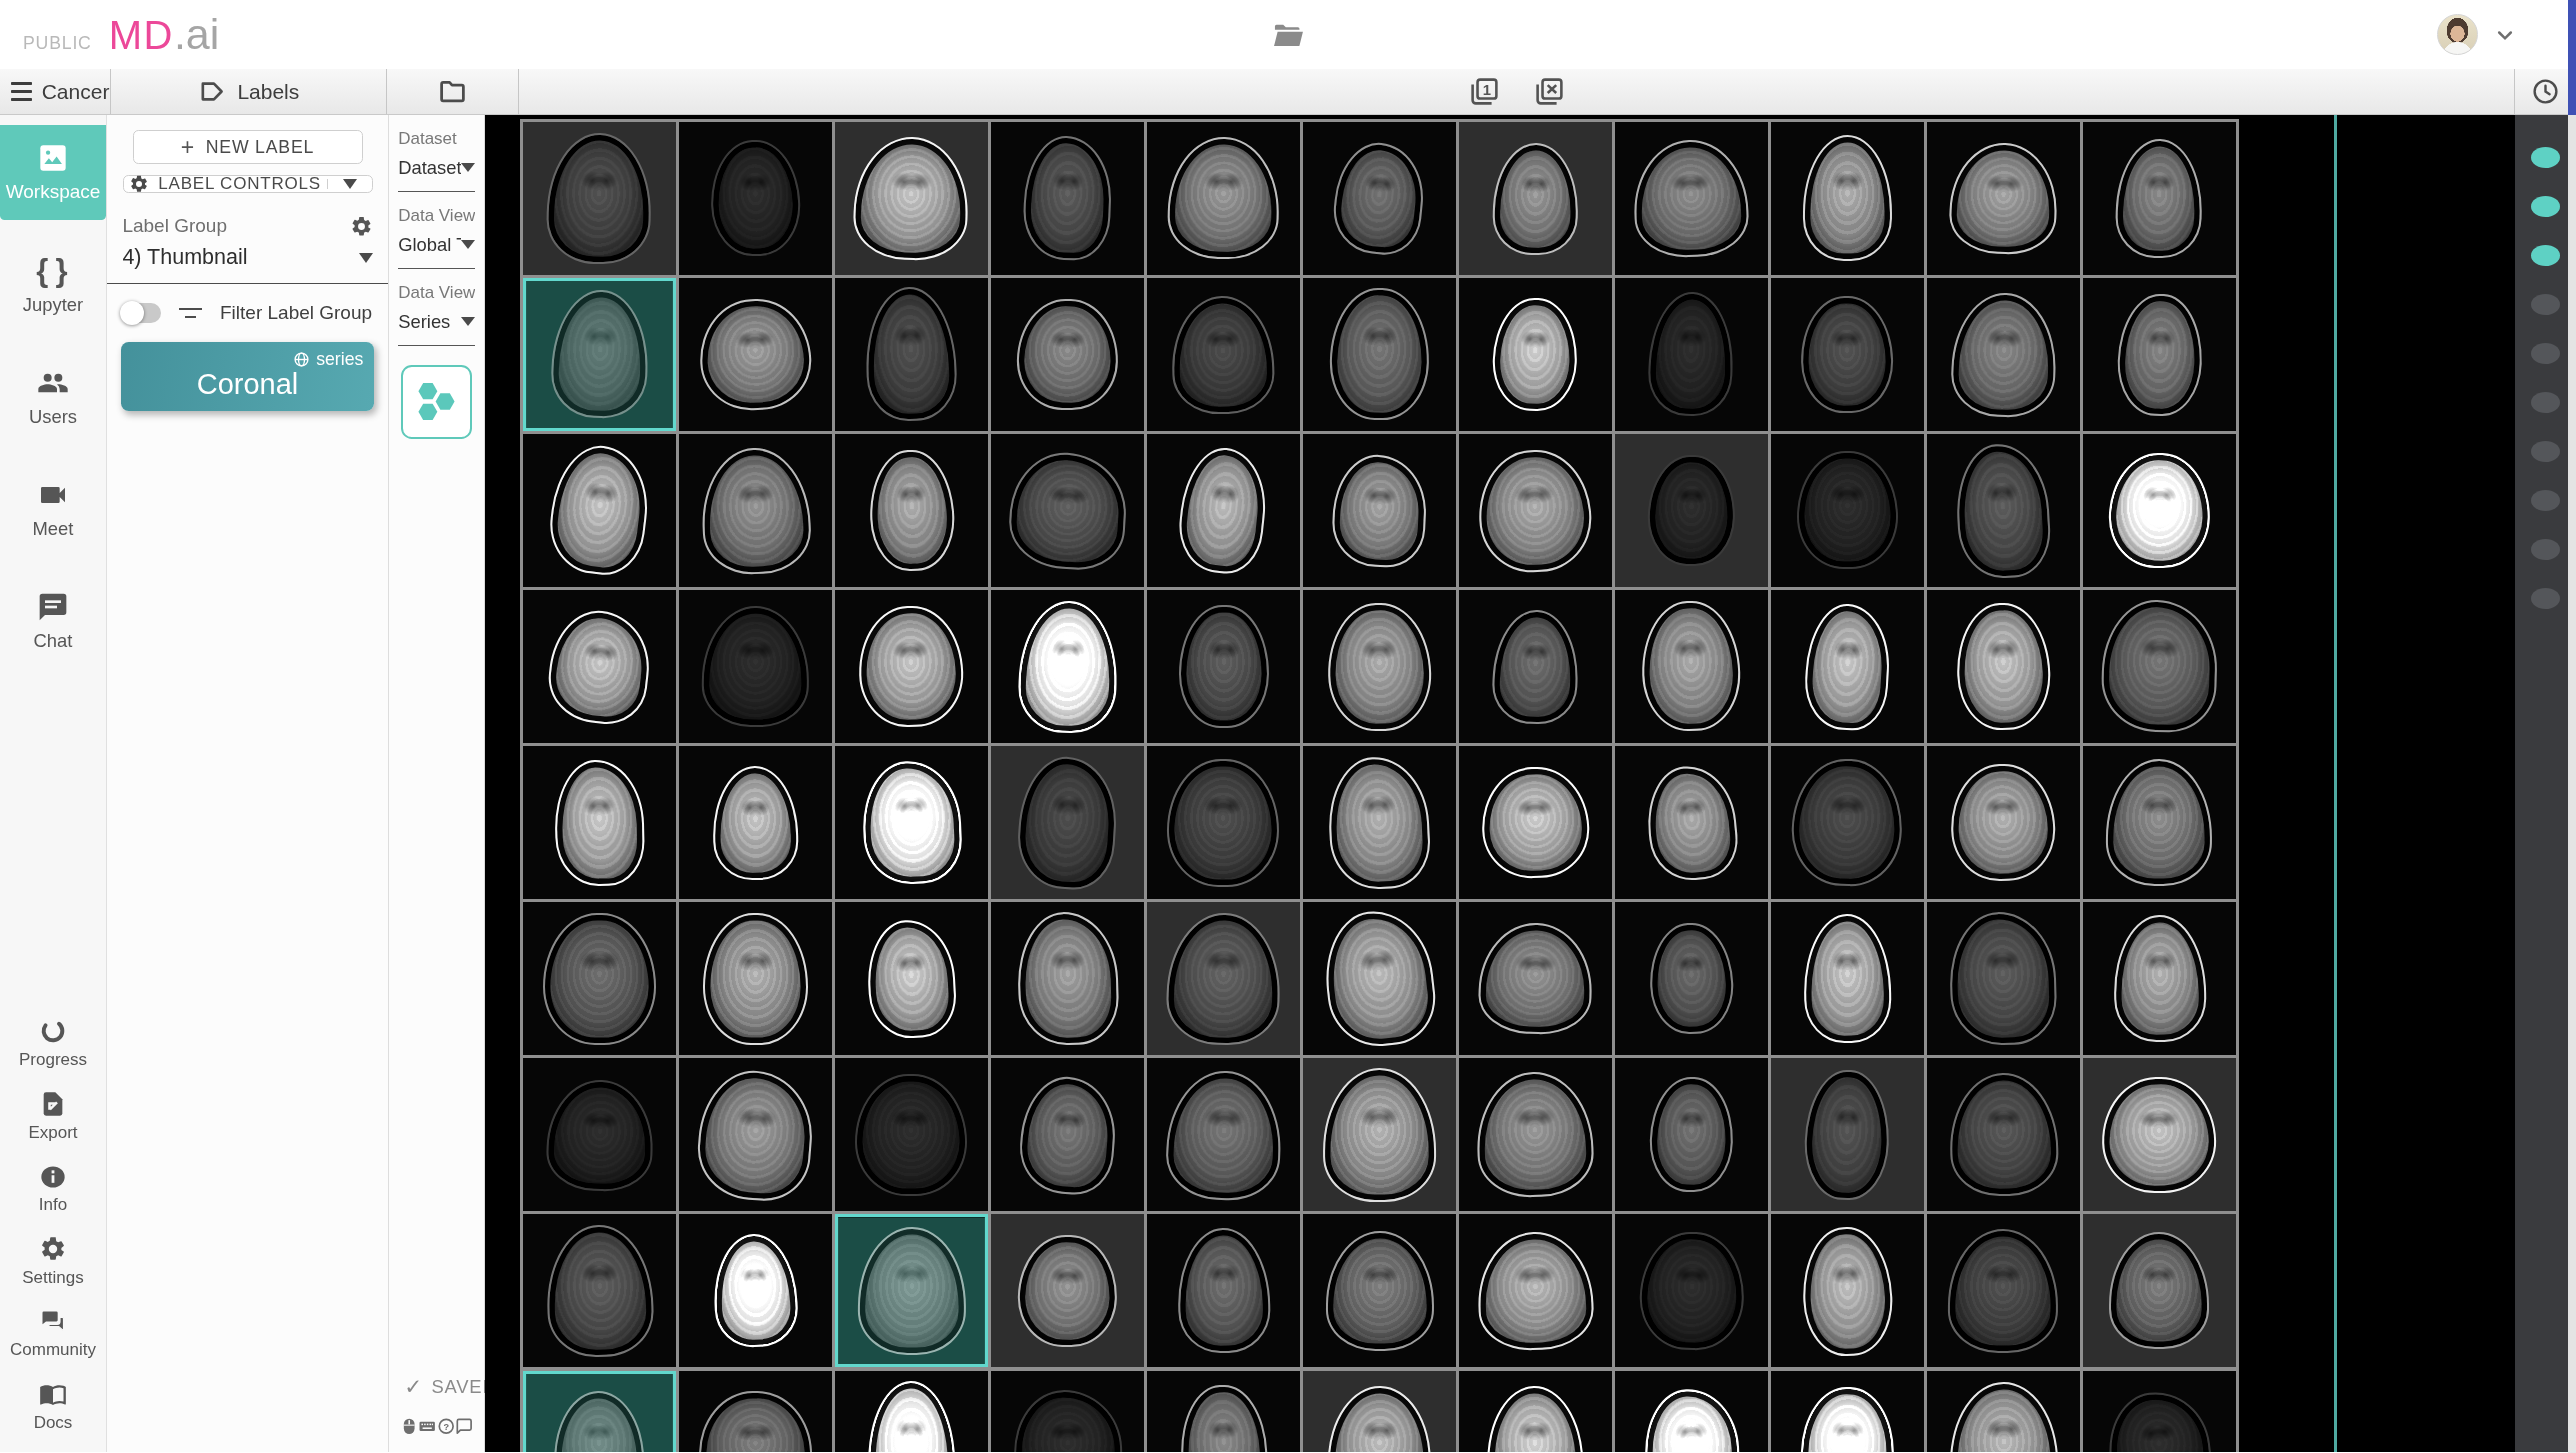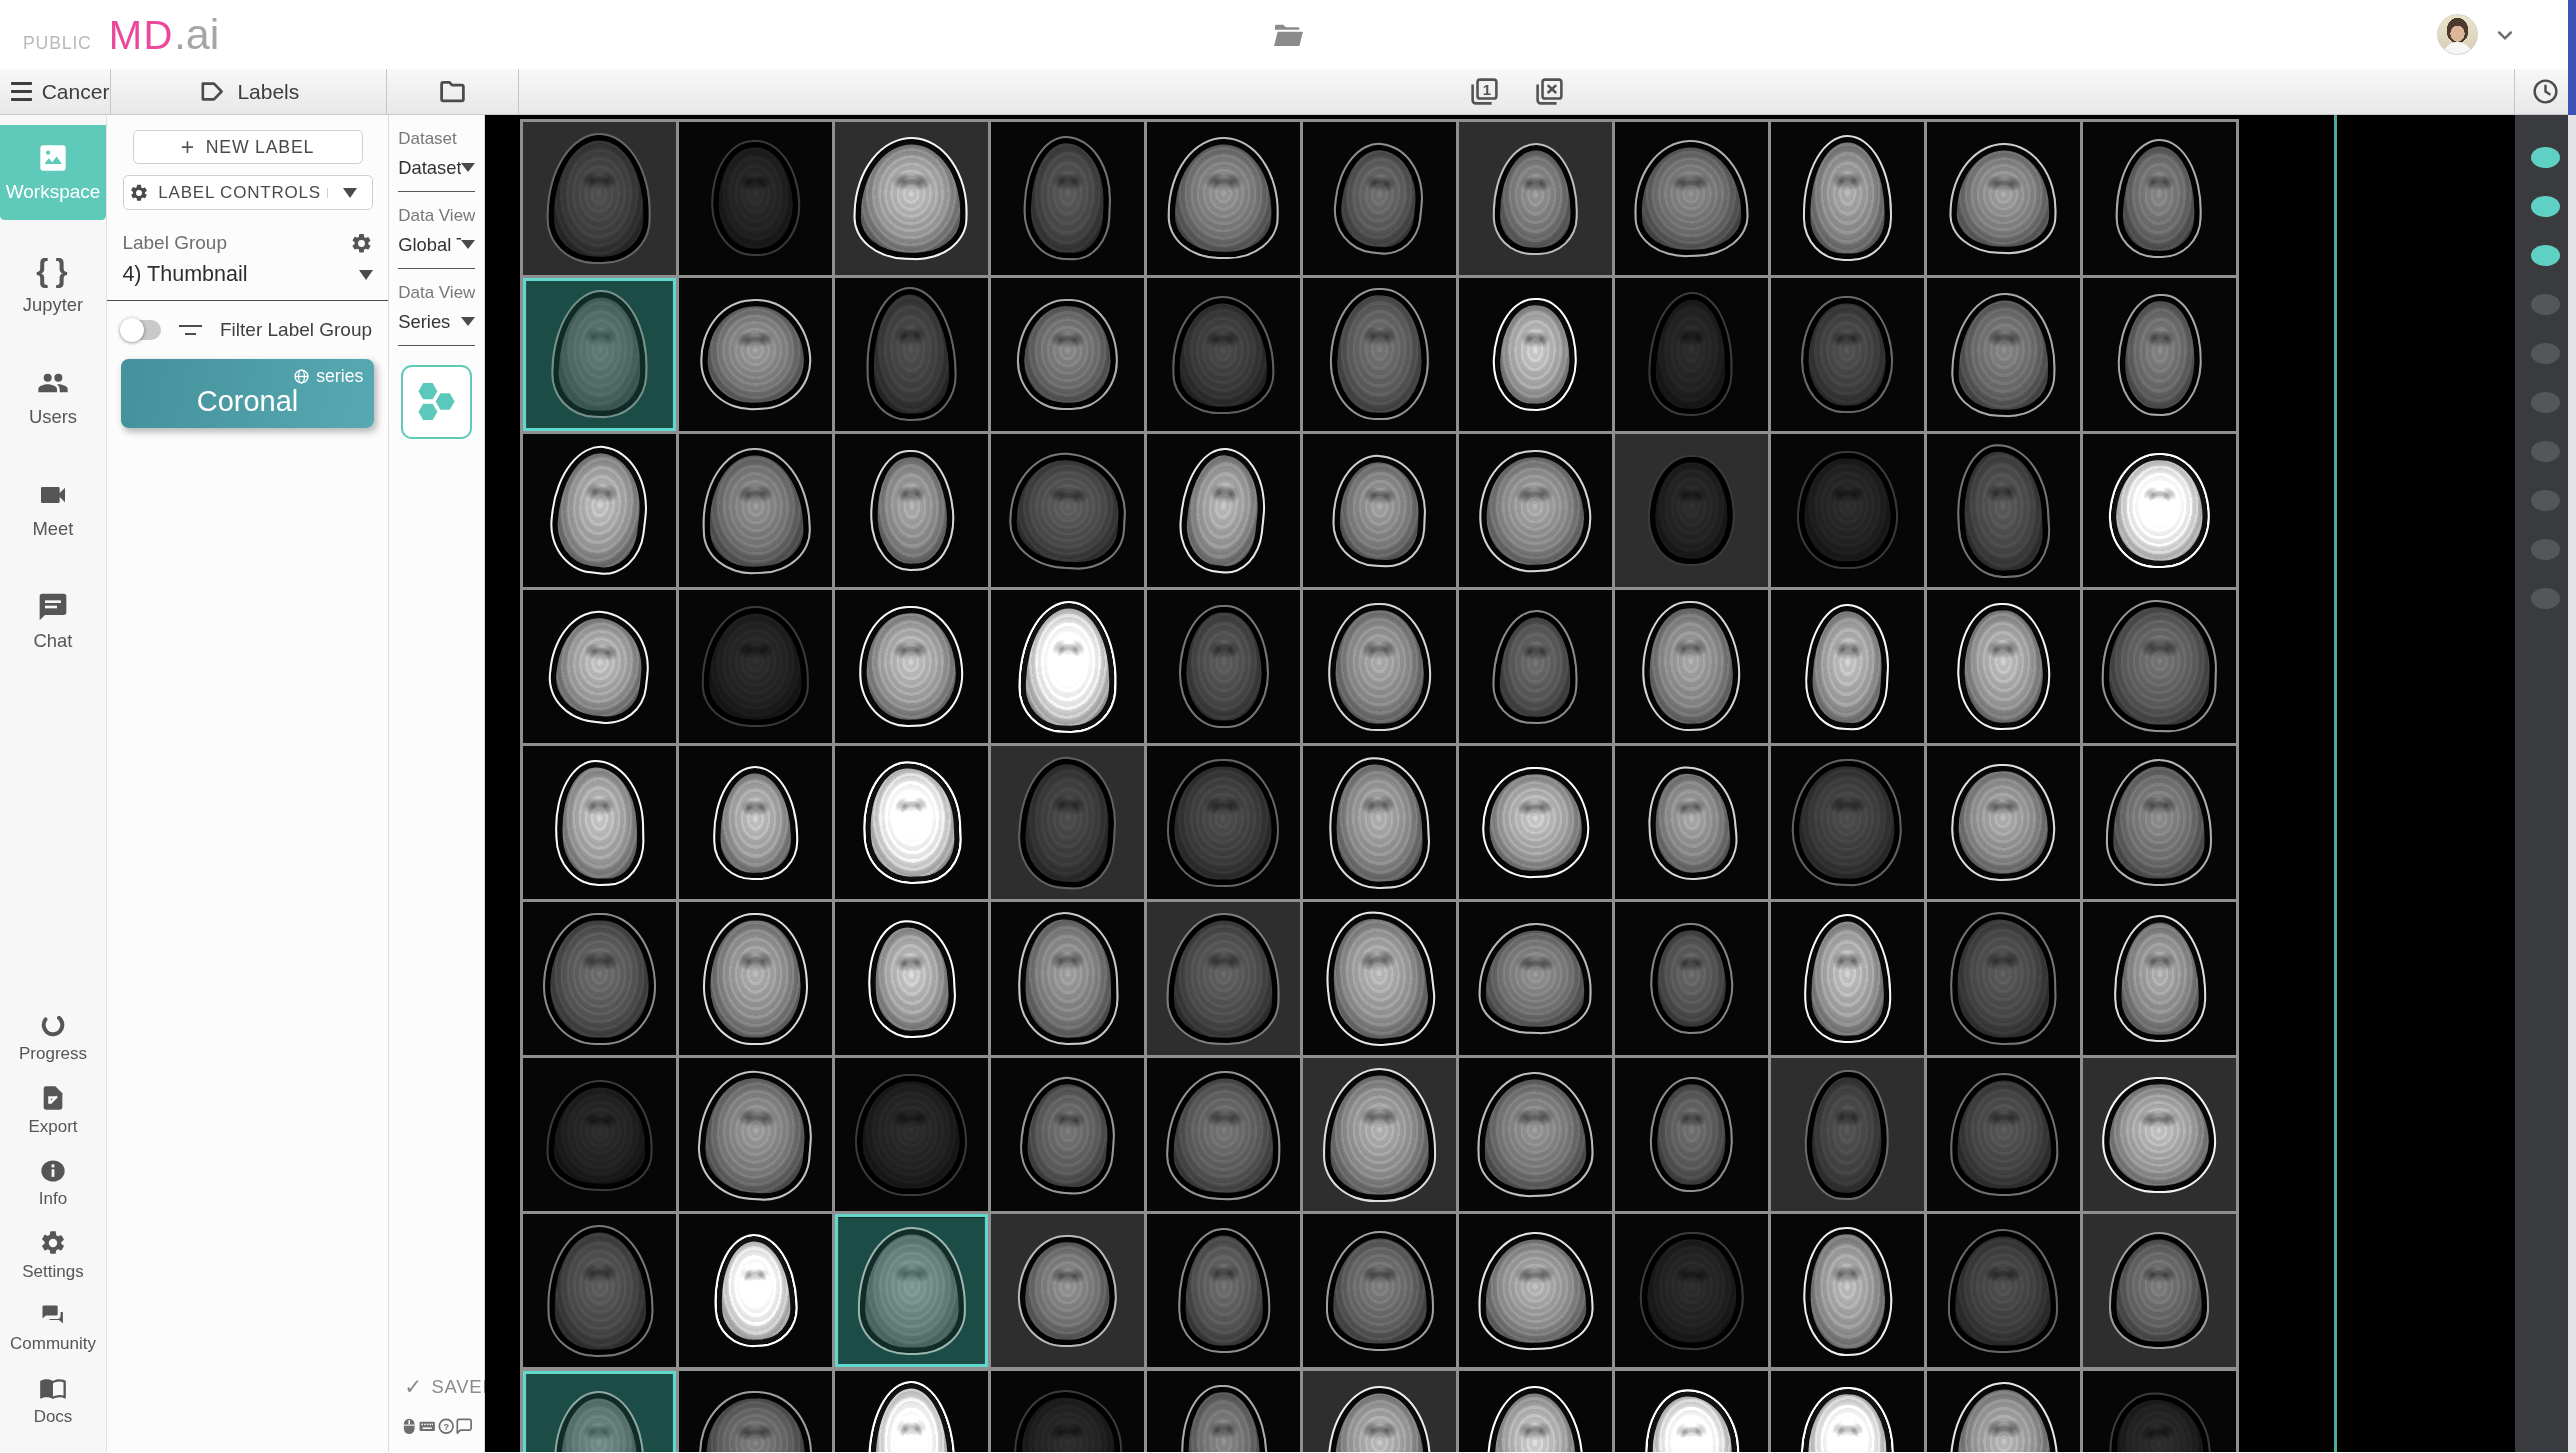--- a/index.html
+++ b/index.html
@@ -46,32 +46,32 @@
 
   
   .left-nav{width:107px;background:#f7f7f7;border-right:1.5px solid #e0e0e0;display:flex;flex-direction:column;flex:none}
   .nav-item{display:flex;flex-direction:column;align-items:center;justify-content:center;gap:7px;padding:15.4px 0;color:#565656;cursor:pointer}
   .nav-item .nv-icon{width:32px;height:32px}
   .nav-item .nv-label{font-size:18.4px}
   .nav-item.active{background:#5fc9ba;color:#fff;margin-top:10px;border-radius:0 0 4.6px 4.6px;padding:17px 0}
   .nav-item.active .nv-label{font-weight:500;font-size:19px}
   .nav-top .nav-item:not(.active){margin-top:20px}
   .nav-spacer{flex:1}
-  .nav-bottom{padding-bottom:15px}
+  .nav-bottom{padding-bottom:9px}
   .nav-bottom .nav-item{padding:10px 0;gap:4.6px}
   .nav-bottom .nv-icon{width:28px;height:28px}
   .nav-bottom .nv-label{font-size:17px}
   .braces{font-size:31px;font-weight:bold;letter-spacing:2.3px;line-height:32px}
 
   
   .labels-panel{width:282px;background:#fcfcfc;border-right:1.5px solid #ddd;flex:none;padding-top:15.4px}
   .btn{background:#fff;border:1.5px solid #cfcfcf;border-radius:5.4px;display:flex;align-items:center;justify-content:center;color:#4a4a4a;cursor:pointer}
   .new-label-btn{width:230px;height:34px;margin:0 auto;gap:10.7px;font-size:17.7px;letter-spacing:0.8px}
   .plus{font-size:23px;color:#555;font-weight:300;line-height:1}
-  .label-controls{width:250px;height:35px;margin:10.7px auto 0;display:flex}
+  .label-controls{width:250px;height:18px;margin:10.7px auto 0;display:flex}
   .lc-main{flex:1;display:flex;align-items:center;justify-content:center;gap:9.2px;font-size:17px;letter-spacing:0.8px;color:#4a4a4a}
   .lc-caret{width:45px;border-left:1.5px solid #cfcfcf;display:flex;align-items:center;justify-content:center}
   .caret{width:0;height:0;border-left:7.7px solid transparent;border-right:7.7px solid transparent;border-top:10px solid #4a4a4a}
   .mini-gear{width:20px;height:20px;color:#4a4a4a}
   .lg-row{display:flex;align-items:center;justify-content:space-between;padding:0 15.4px;margin-top:21.5px}
   .lg-label{font-size:19px;color:#6f6f6f}
   .lg-gear{width:23px;height:23px;color:#555;cursor:pointer}
   .lg-value-row{display:flex;align-items:center;justify-content:space-between;padding:0 15.4px;margin-top:7.7px;cursor:pointer}
   .lg-value{font-size:21.5px;color:#2e2e2e}
   .panel-divider{border:none;border-top:1.5px solid #4b4b4b;margin:12.3px 0 0 0}

